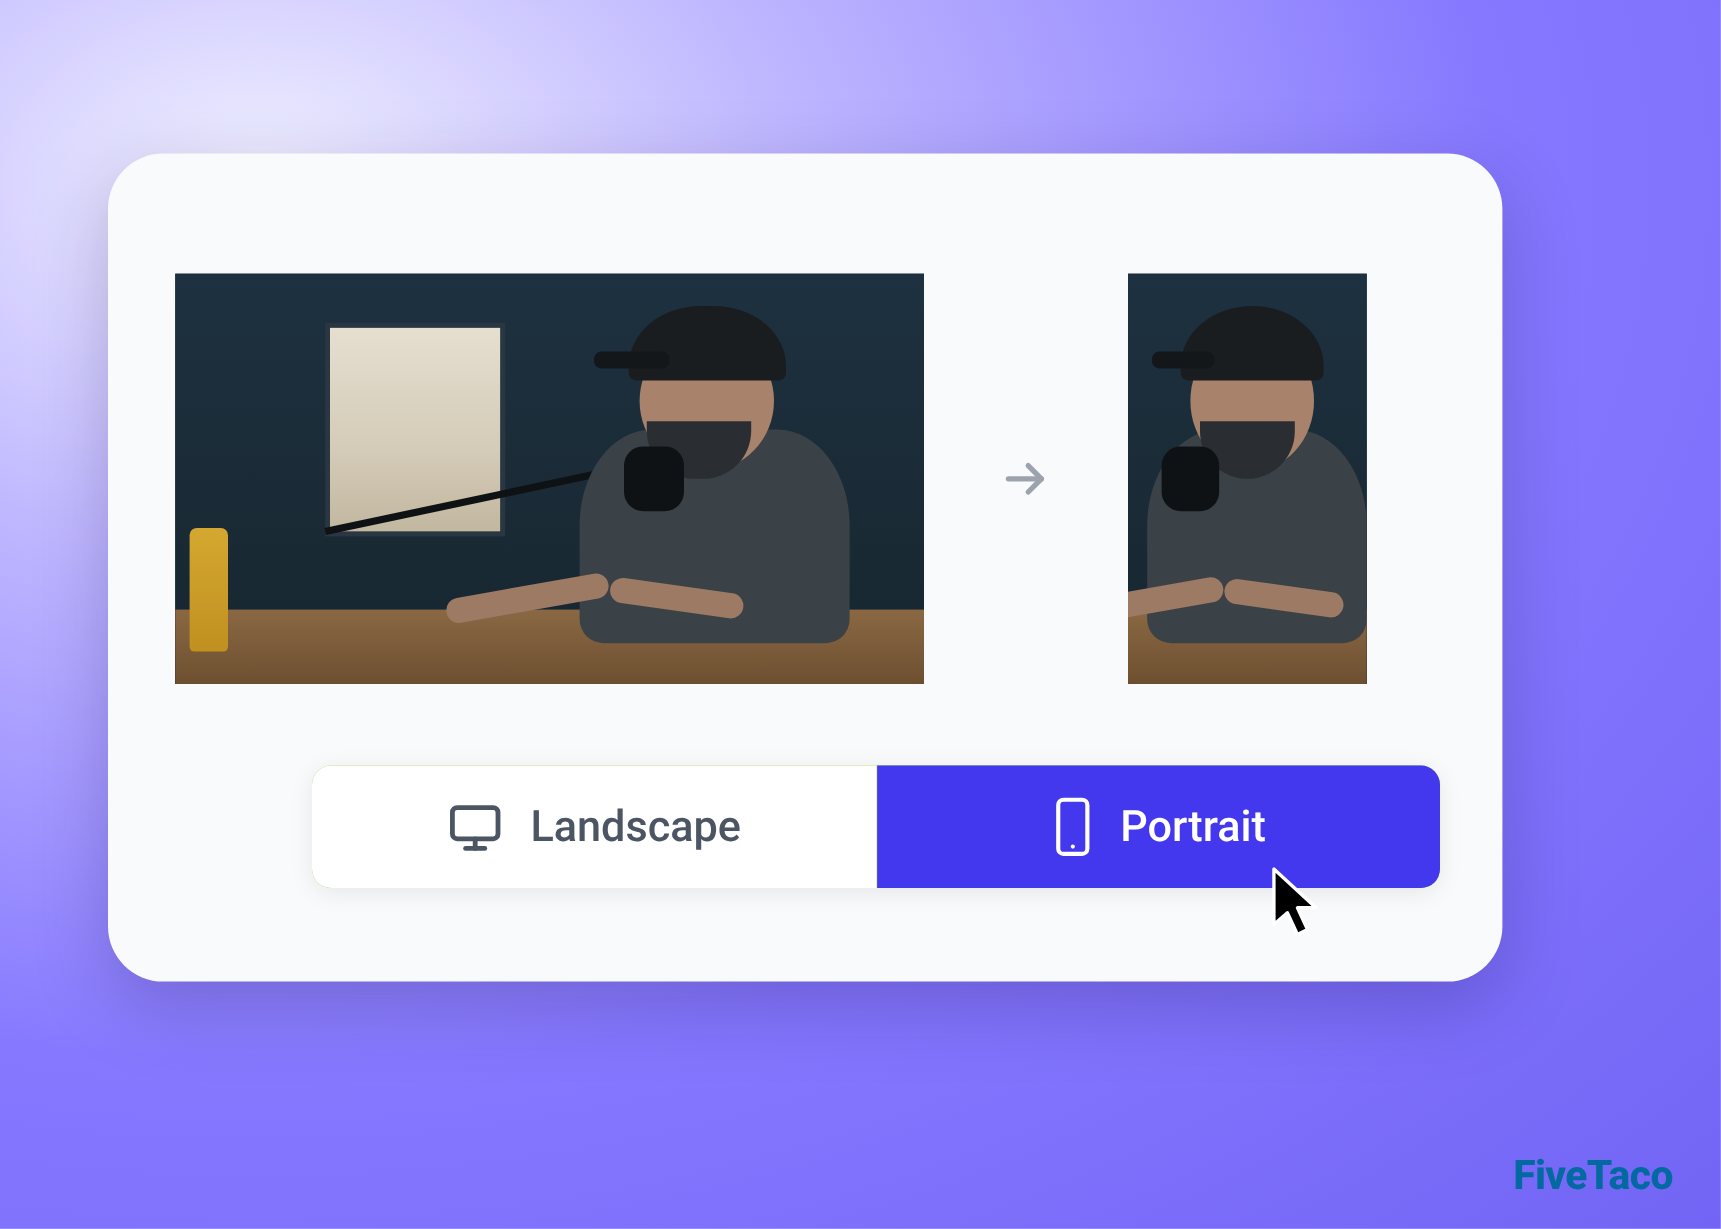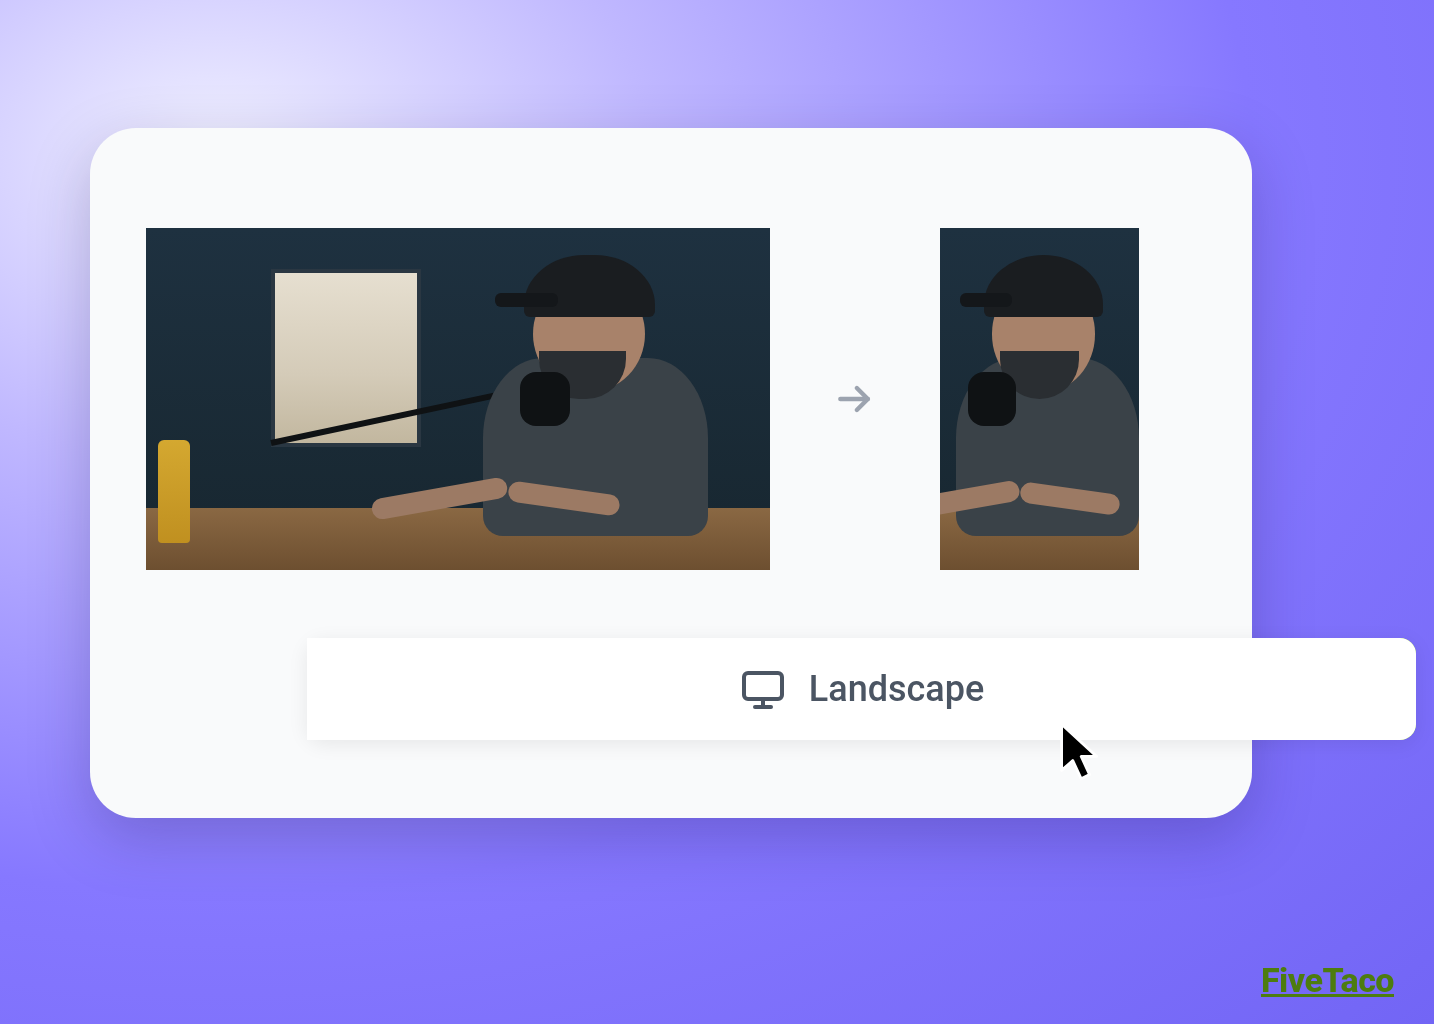--- a/index.html
+++ b/index.html
@@ -153,27 +153,26 @@
     .video-portrait .beard { left: 30%; top: 36%; width: 40%; height: 14%; }
     .video-portrait .arm.a1 { left: -10%; bottom: 18%; width: 50%; height: 6%; transform: rotate(-10deg); }
     .video-portrait .arm.a2 { left: 40%; bottom: 18%; width: 50%; height: 6%; transform: rotate(8deg); }
     .video-portrait .mic { left: 14%; top: 42%; width: 24%; height: 16%; }
     .video-portrait .table { height: 18%; }
 
     .options-row {
       position: absolute;
       left: 170px;
       bottom: 78px;
-      width: 1109px;
+      width: 940px;
       height: 102px;
       display: flex;
       background: #84cc16;
       border-radius: 16px;
       box-shadow: 0 4px 20px rgba(0,0,0,0.08);
-      margin-left: 47px;
     }
 
     .option {
       flex: 1;
       display: flex;
       align-items: center;
       justify-content: center;
       gap: 22px;
       font-size: 36px;
       font-weight: 500;
@@ -203,25 +202,24 @@
       position: absolute;
       left: 966px;
       bottom: 24px;
       pointer-events: none;
     }
 
     .watermark {
       position: absolute;
       right: 40px;
       bottom: 24px;
-      color: #4d7c0f;
+      color: #0369a1;
       font-size: 34px;
       font-weight: 800;
       letter-spacing: -0.5px;
-      text-decoration: underline;
     }
   </style>
 </head>
 <body>
 
 <div class="card">
 
   <div class="preview-row">
 
     <div class="video-landscape">
@@ -275,20 +273,29 @@
         <svg width="48" height="48" viewBox="0 0 24 24" fill="none" stroke="#4b5563" stroke-width="2" stroke-linecap="round" stroke-linejoin="round">
           <rect x="2.5" y="4" width="19" height="13" rx="2"></rect>
           <line x1="8" y1="21" x2="16" y2="21"></line>
           <line x1="12" y1="17" x2="12" y2="21"></line>
         </svg>
       </span>
       <span>Landscape</span>
     </div>
 
 
+    <div class="option selected">
+      <span class="opt-icon">
+        <svg width="36" height="52" viewBox="0 0 20 30" fill="none" stroke="#ffffff" stroke-width="2" stroke-linecap="round" stroke-linejoin="round">
+          <rect x="3" y="2" width="14" height="26" rx="2.5"></rect>
+          <circle cx="10" cy="24.5" r="1" fill="#ffffff" stroke="none"></circle>
+        </svg>
+      </span>
+      <span>Portrait</span>
+    </div>
 
   </div>
 
   <div class="cursor">
     <svg width="56" height="70" viewBox="0 0 40 50">
       <path d="M4 3 L4 36 L12 29 L18 42 L24 39 L18 26 L29 26 Z" fill="#000000" stroke="#ffffff" stroke-width="2" stroke-linejoin="round"></path>
     </svg>
   </div>
 
 </div>

